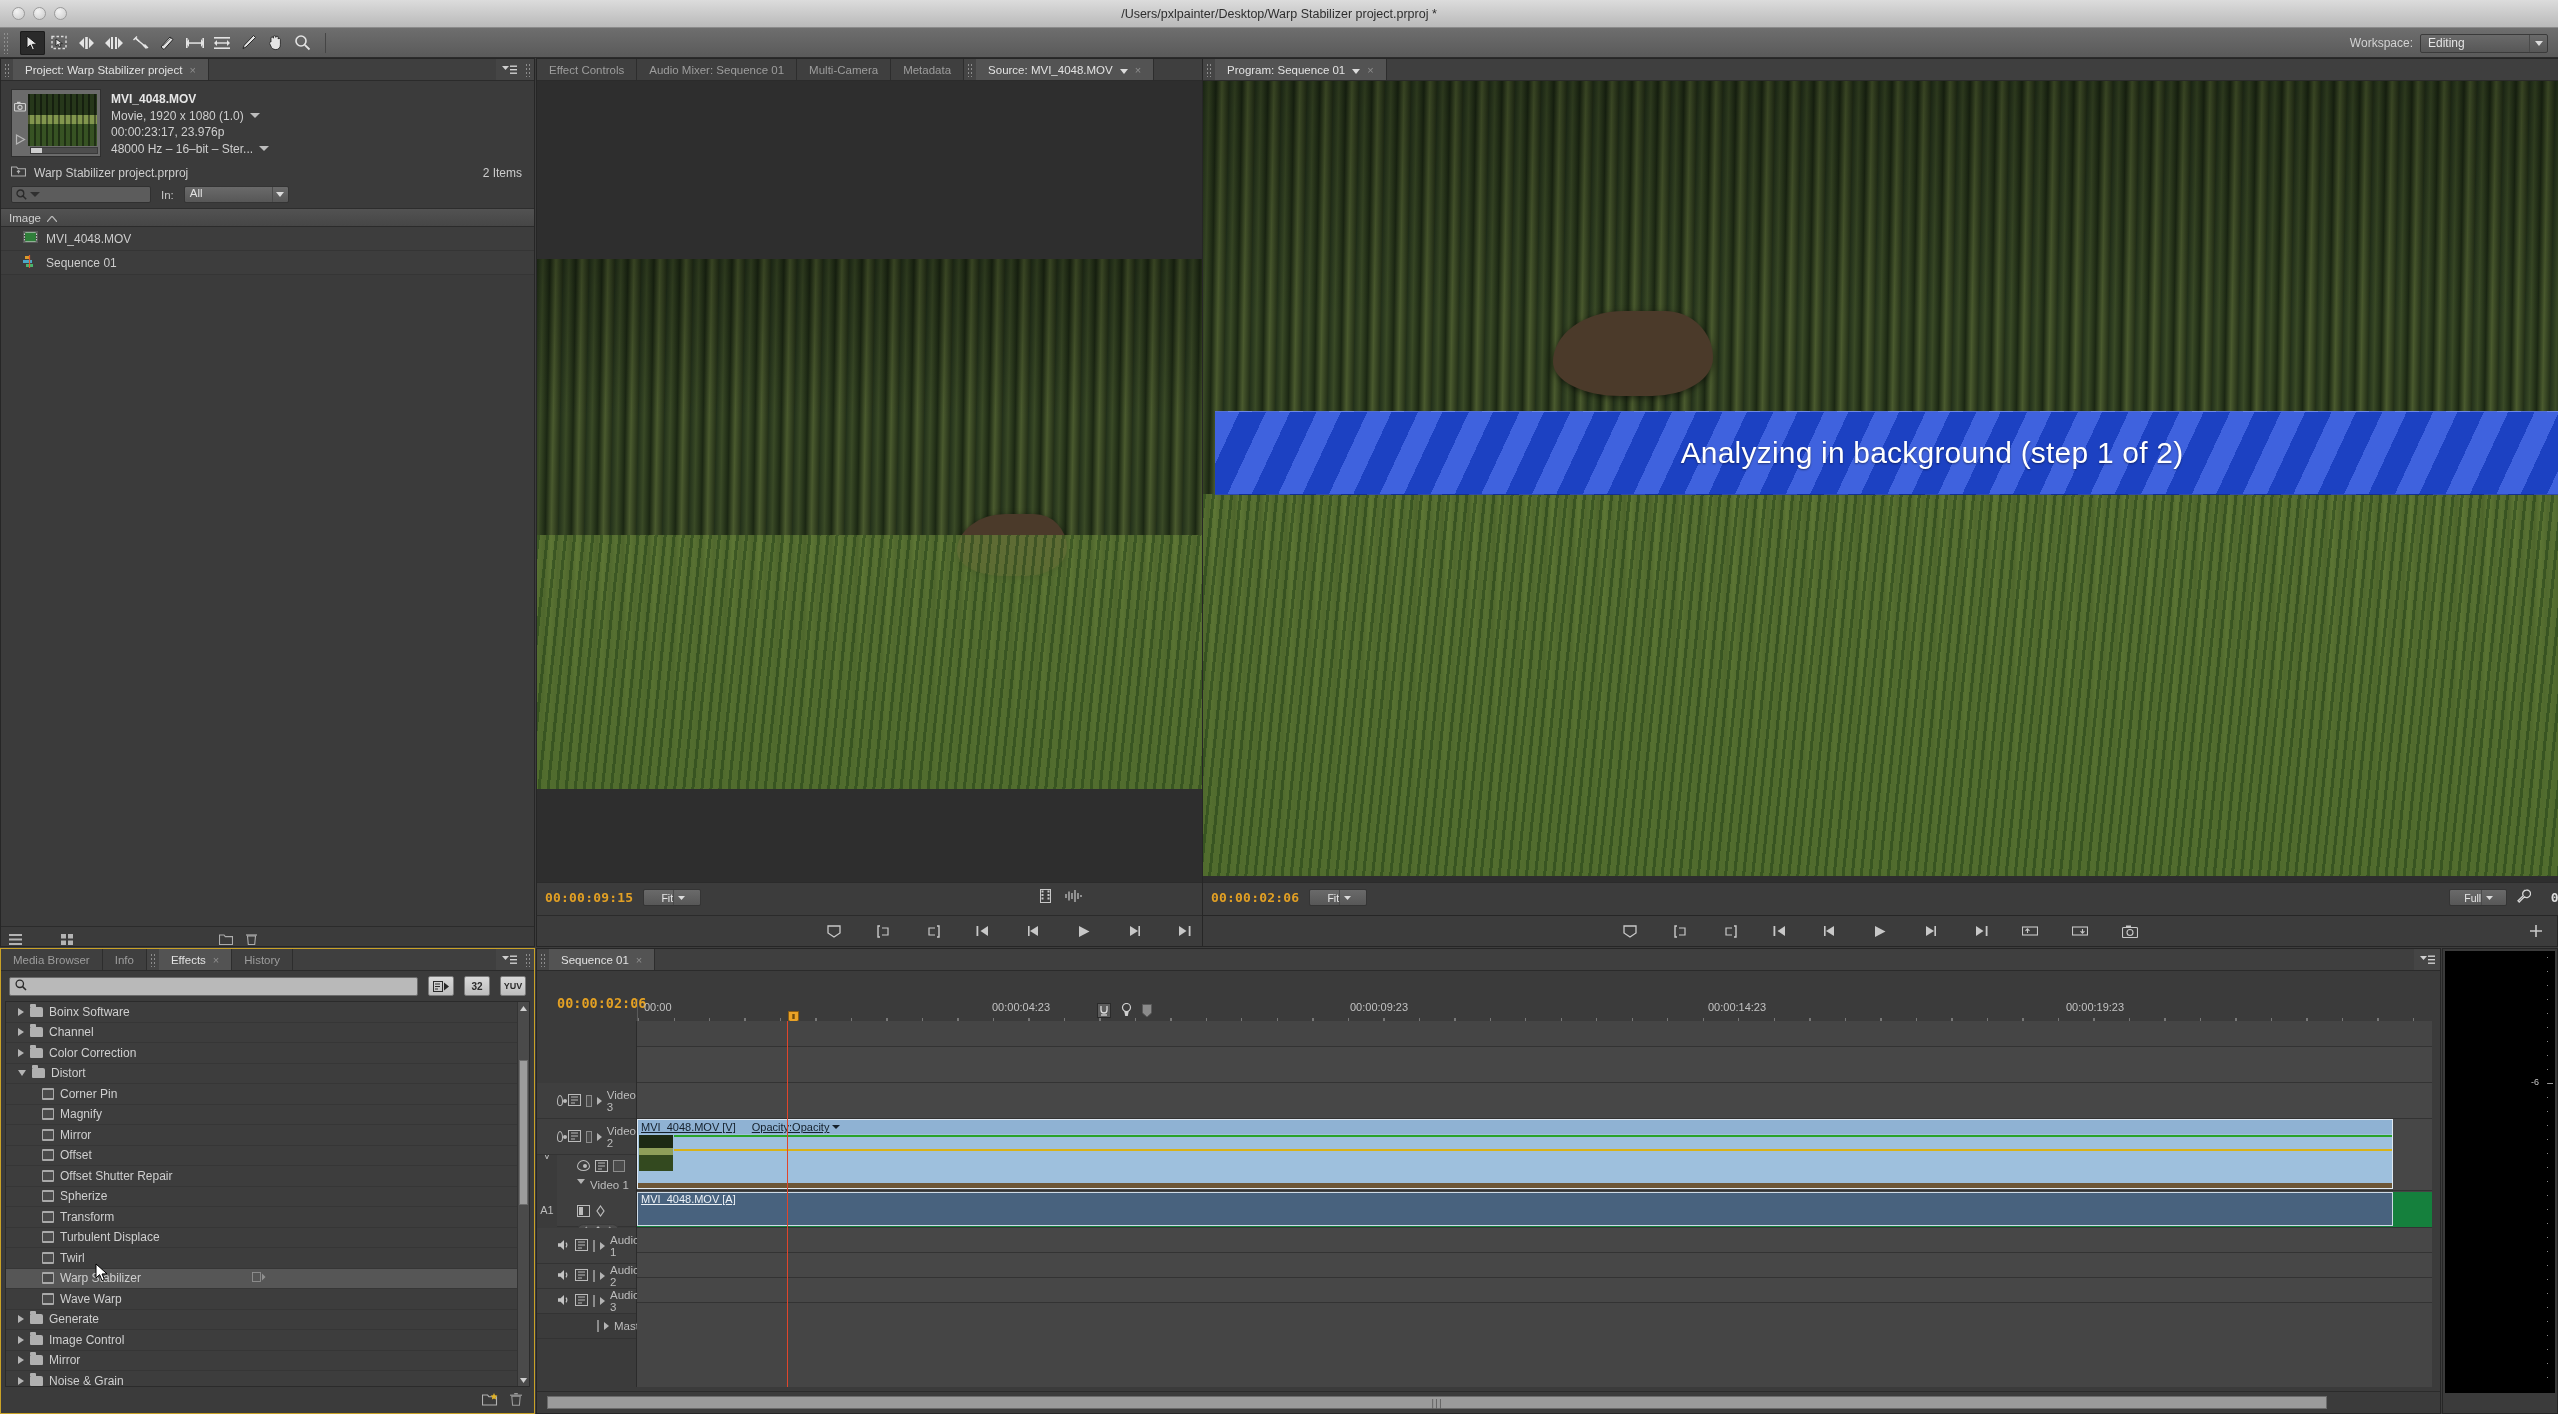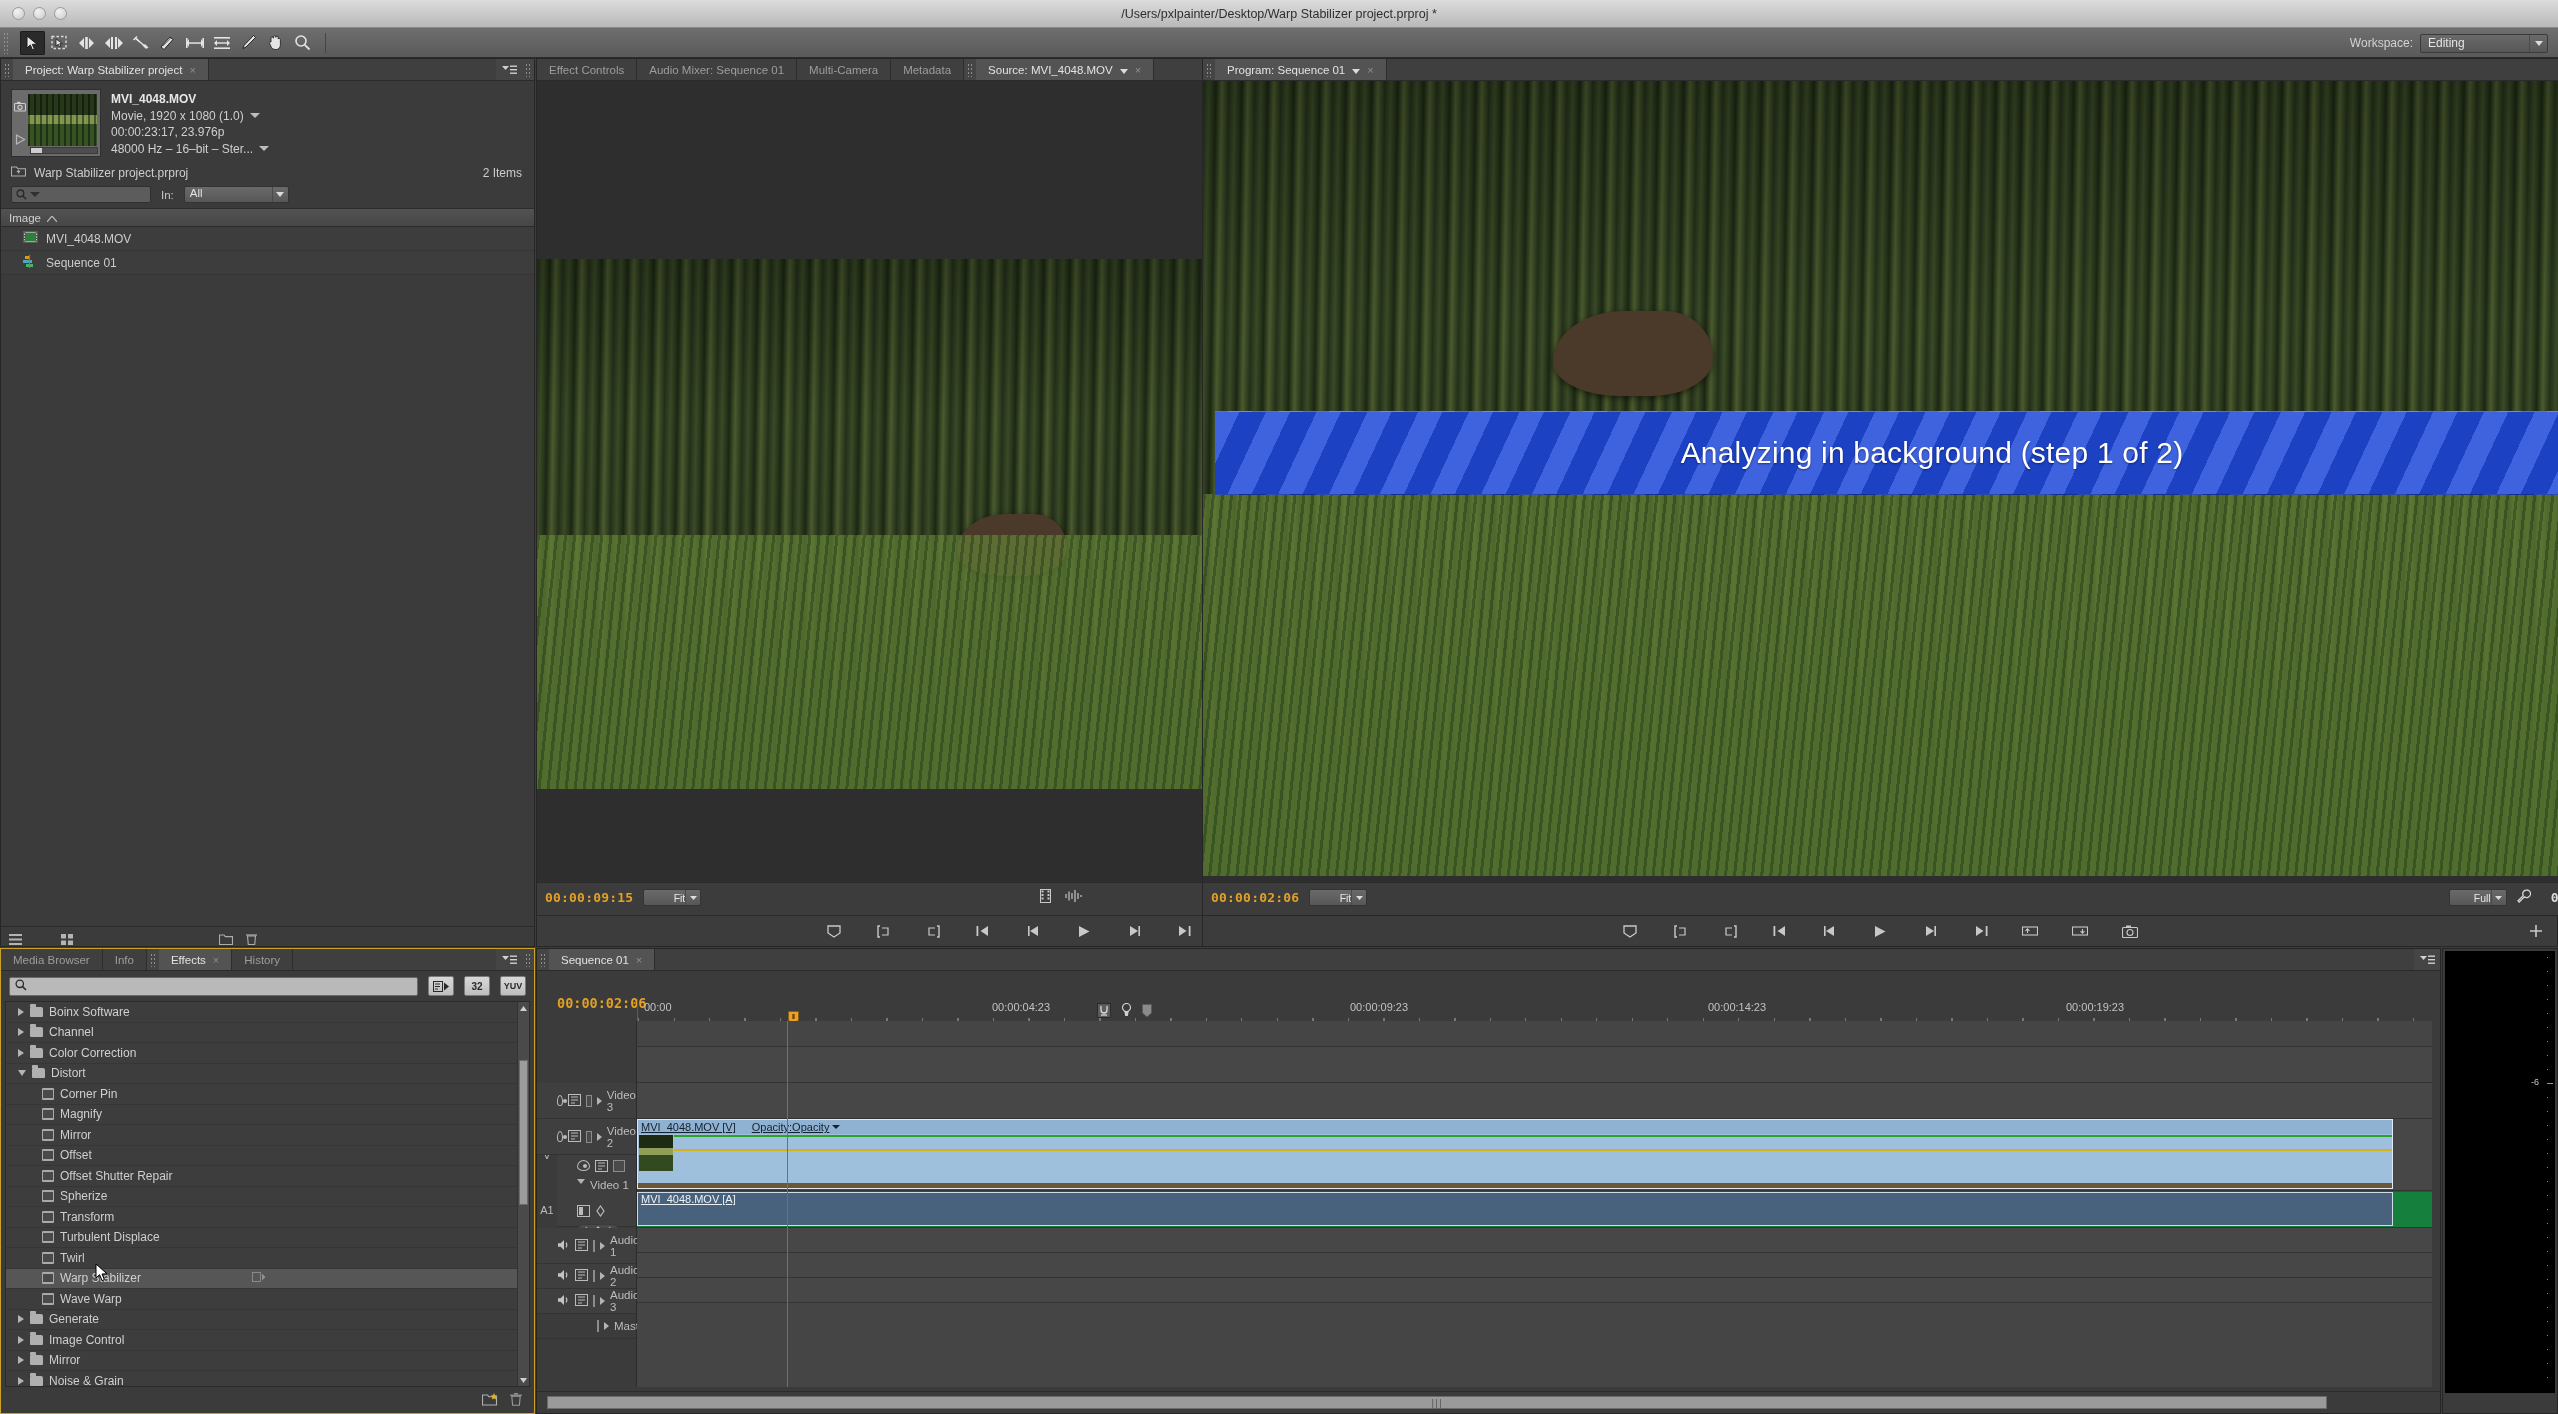--- a/index.html
+++ b/index.html
@@ -168,21 +168,21 @@
     position:absolute; left:0; right:0; bottom:34px; height:30px;
     display:flex; align-items:center; background:#3c3c3c; border-top:1px solid #2b2b2b;
   }
   .tcode { font-family: "DejaVu Sans Mono", monospace; font-size: 13px; font-weight: bold;
     color: #e2a024; letter-spacing: .2px; padding-left: 8px; }
   .tcode.right { color:#dcdcdc; padding-right: 10px; }
   .fitsel {
     width: 58px; height: 17px; margin-left: 10px;
     background: linear-gradient(#6a6a6a,#575757); border:1px solid #343434; border-radius:2px;
     display:flex; align-items:center; font-size:10.5px; color:#e6e6e6; padding-left:5px;
-    justify-content: flex-end;
+    justify-content: center;
   }
   .fitsel .arw { width:15px;height:15px;border-left:1px solid #4a4a4a;display:flex;align-items:center;justify-content:center;}
   .mspacer { flex:1; }
   .minicons { display:flex; align-items:center; gap:14px; }
   .scrubrow {
     position:absolute; left:0; right:0; bottom:0; height:34px; background:#3c3c3c;
   }
   .scrubtrack {
     position:absolute; left:6px; right:6px; top:4px; height:14px;
     background:#343434; border:1px solid #2a2a2a;

